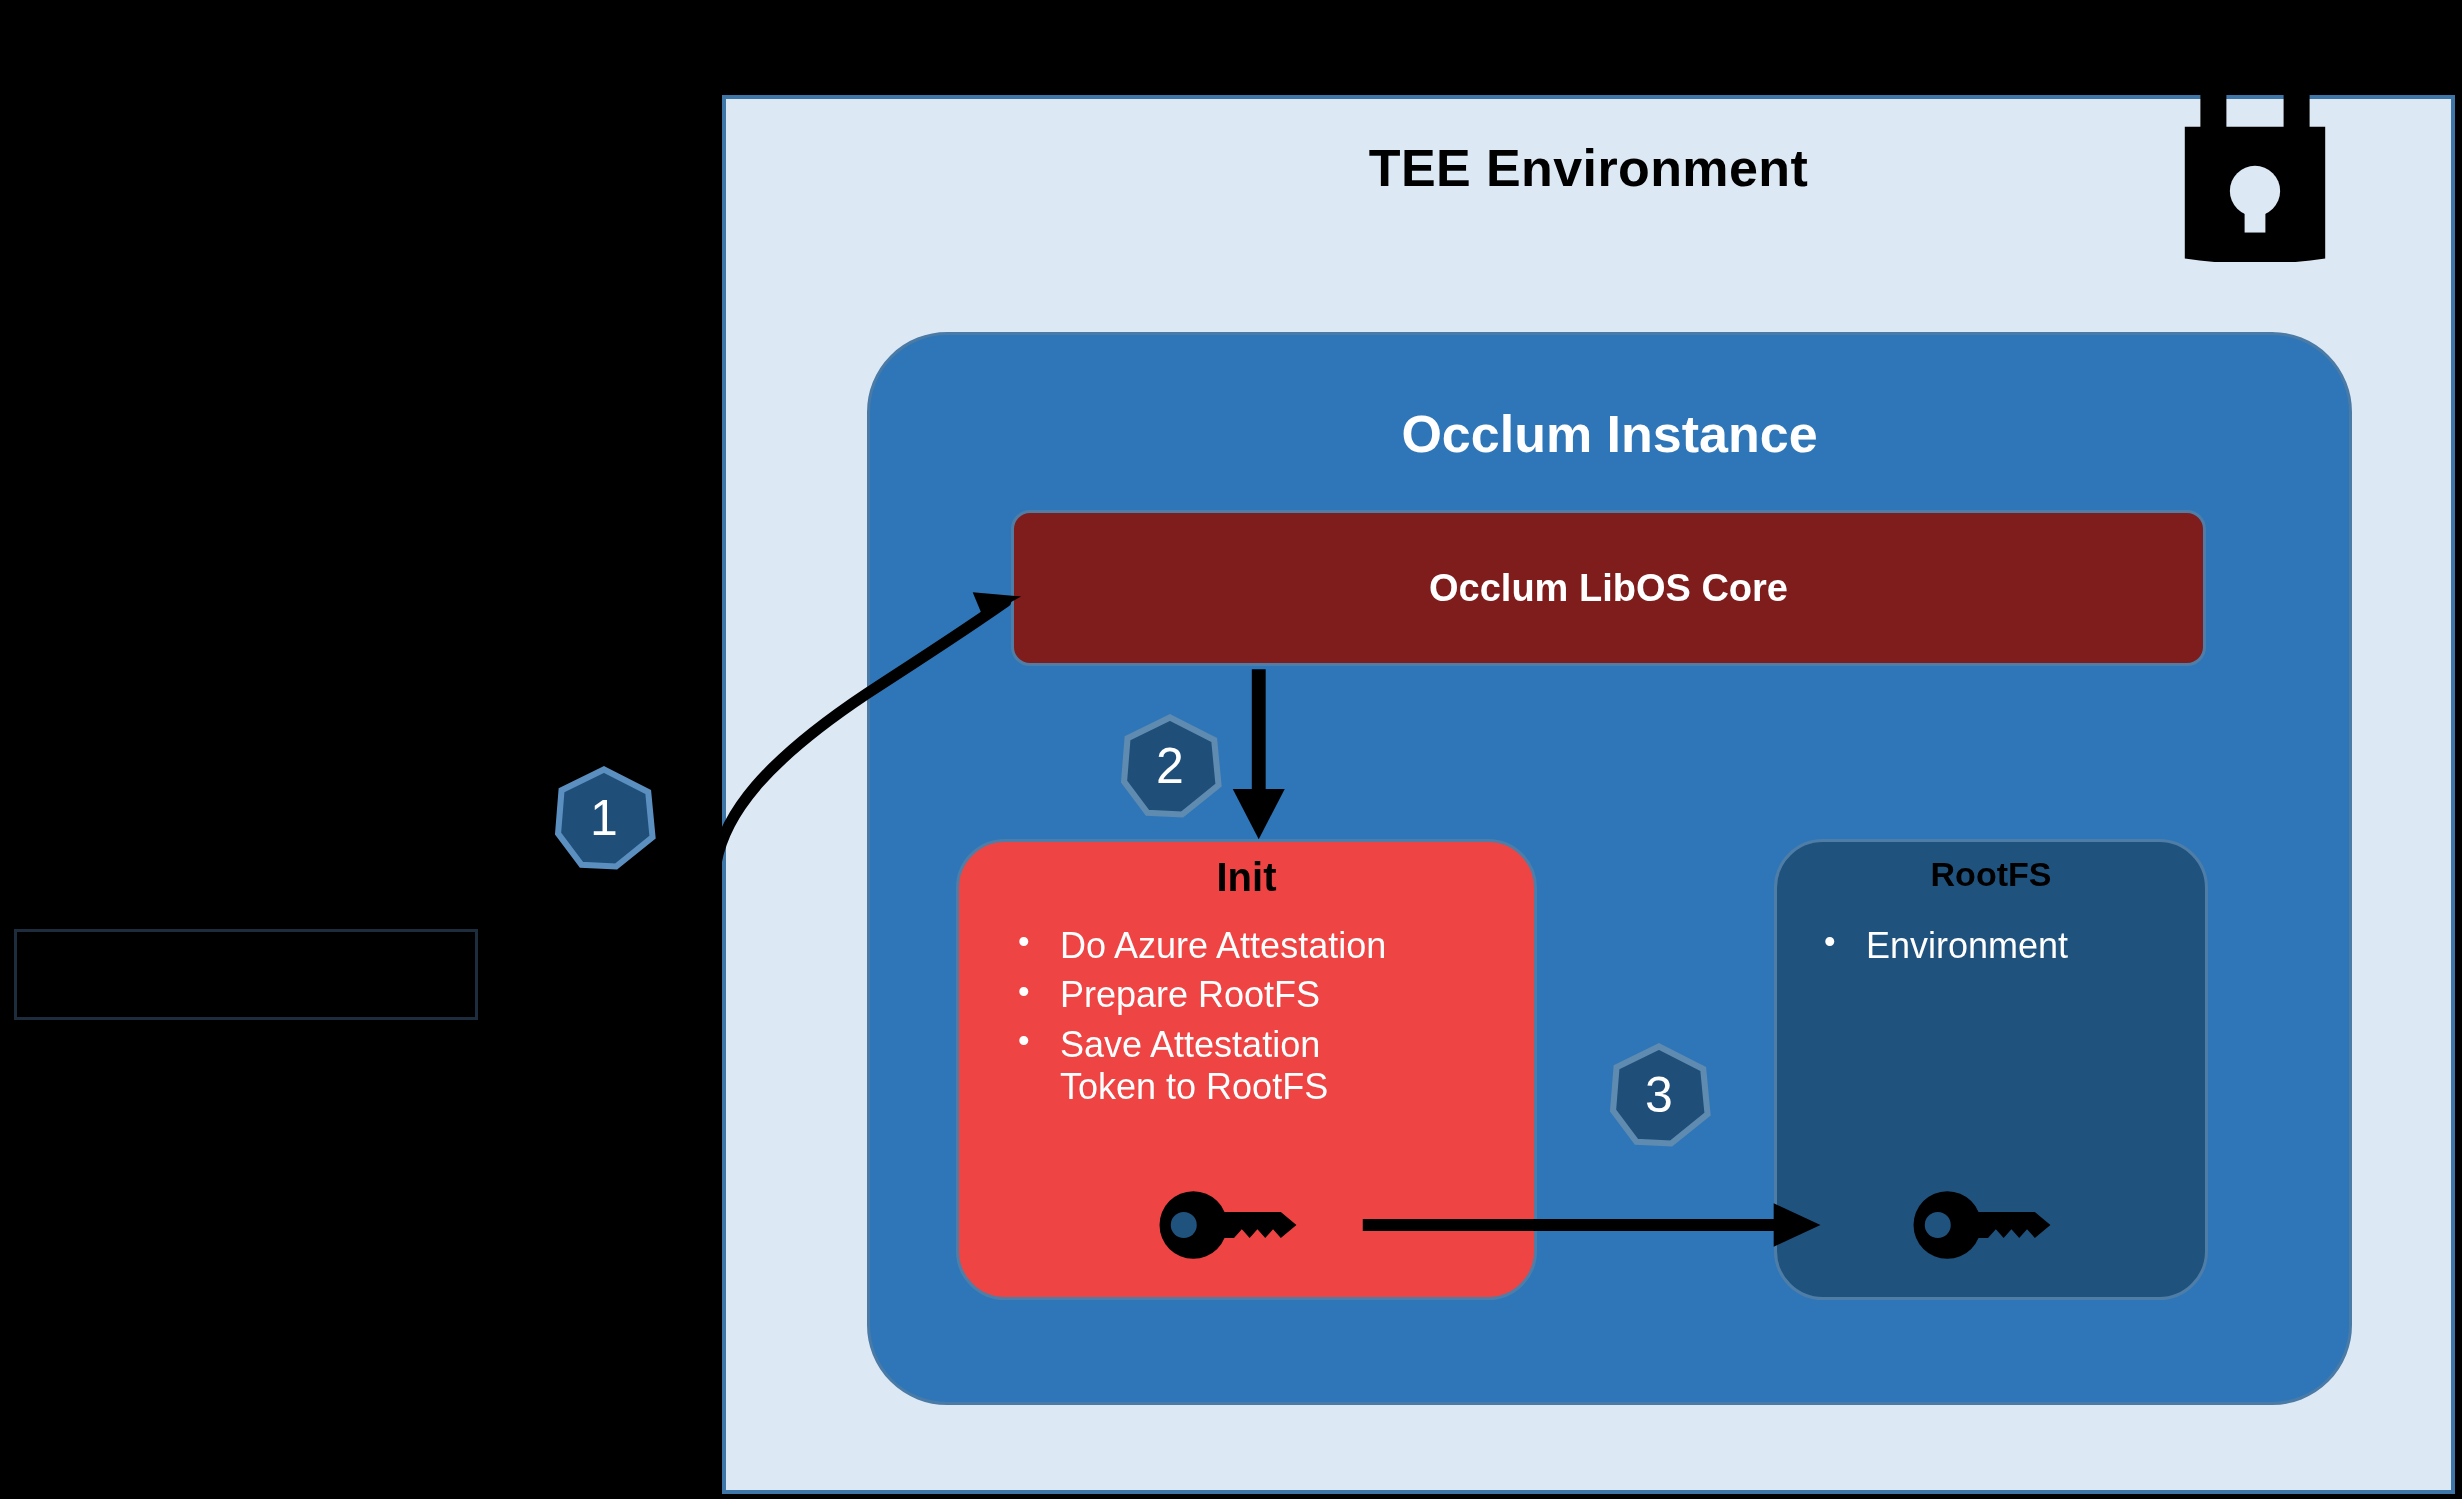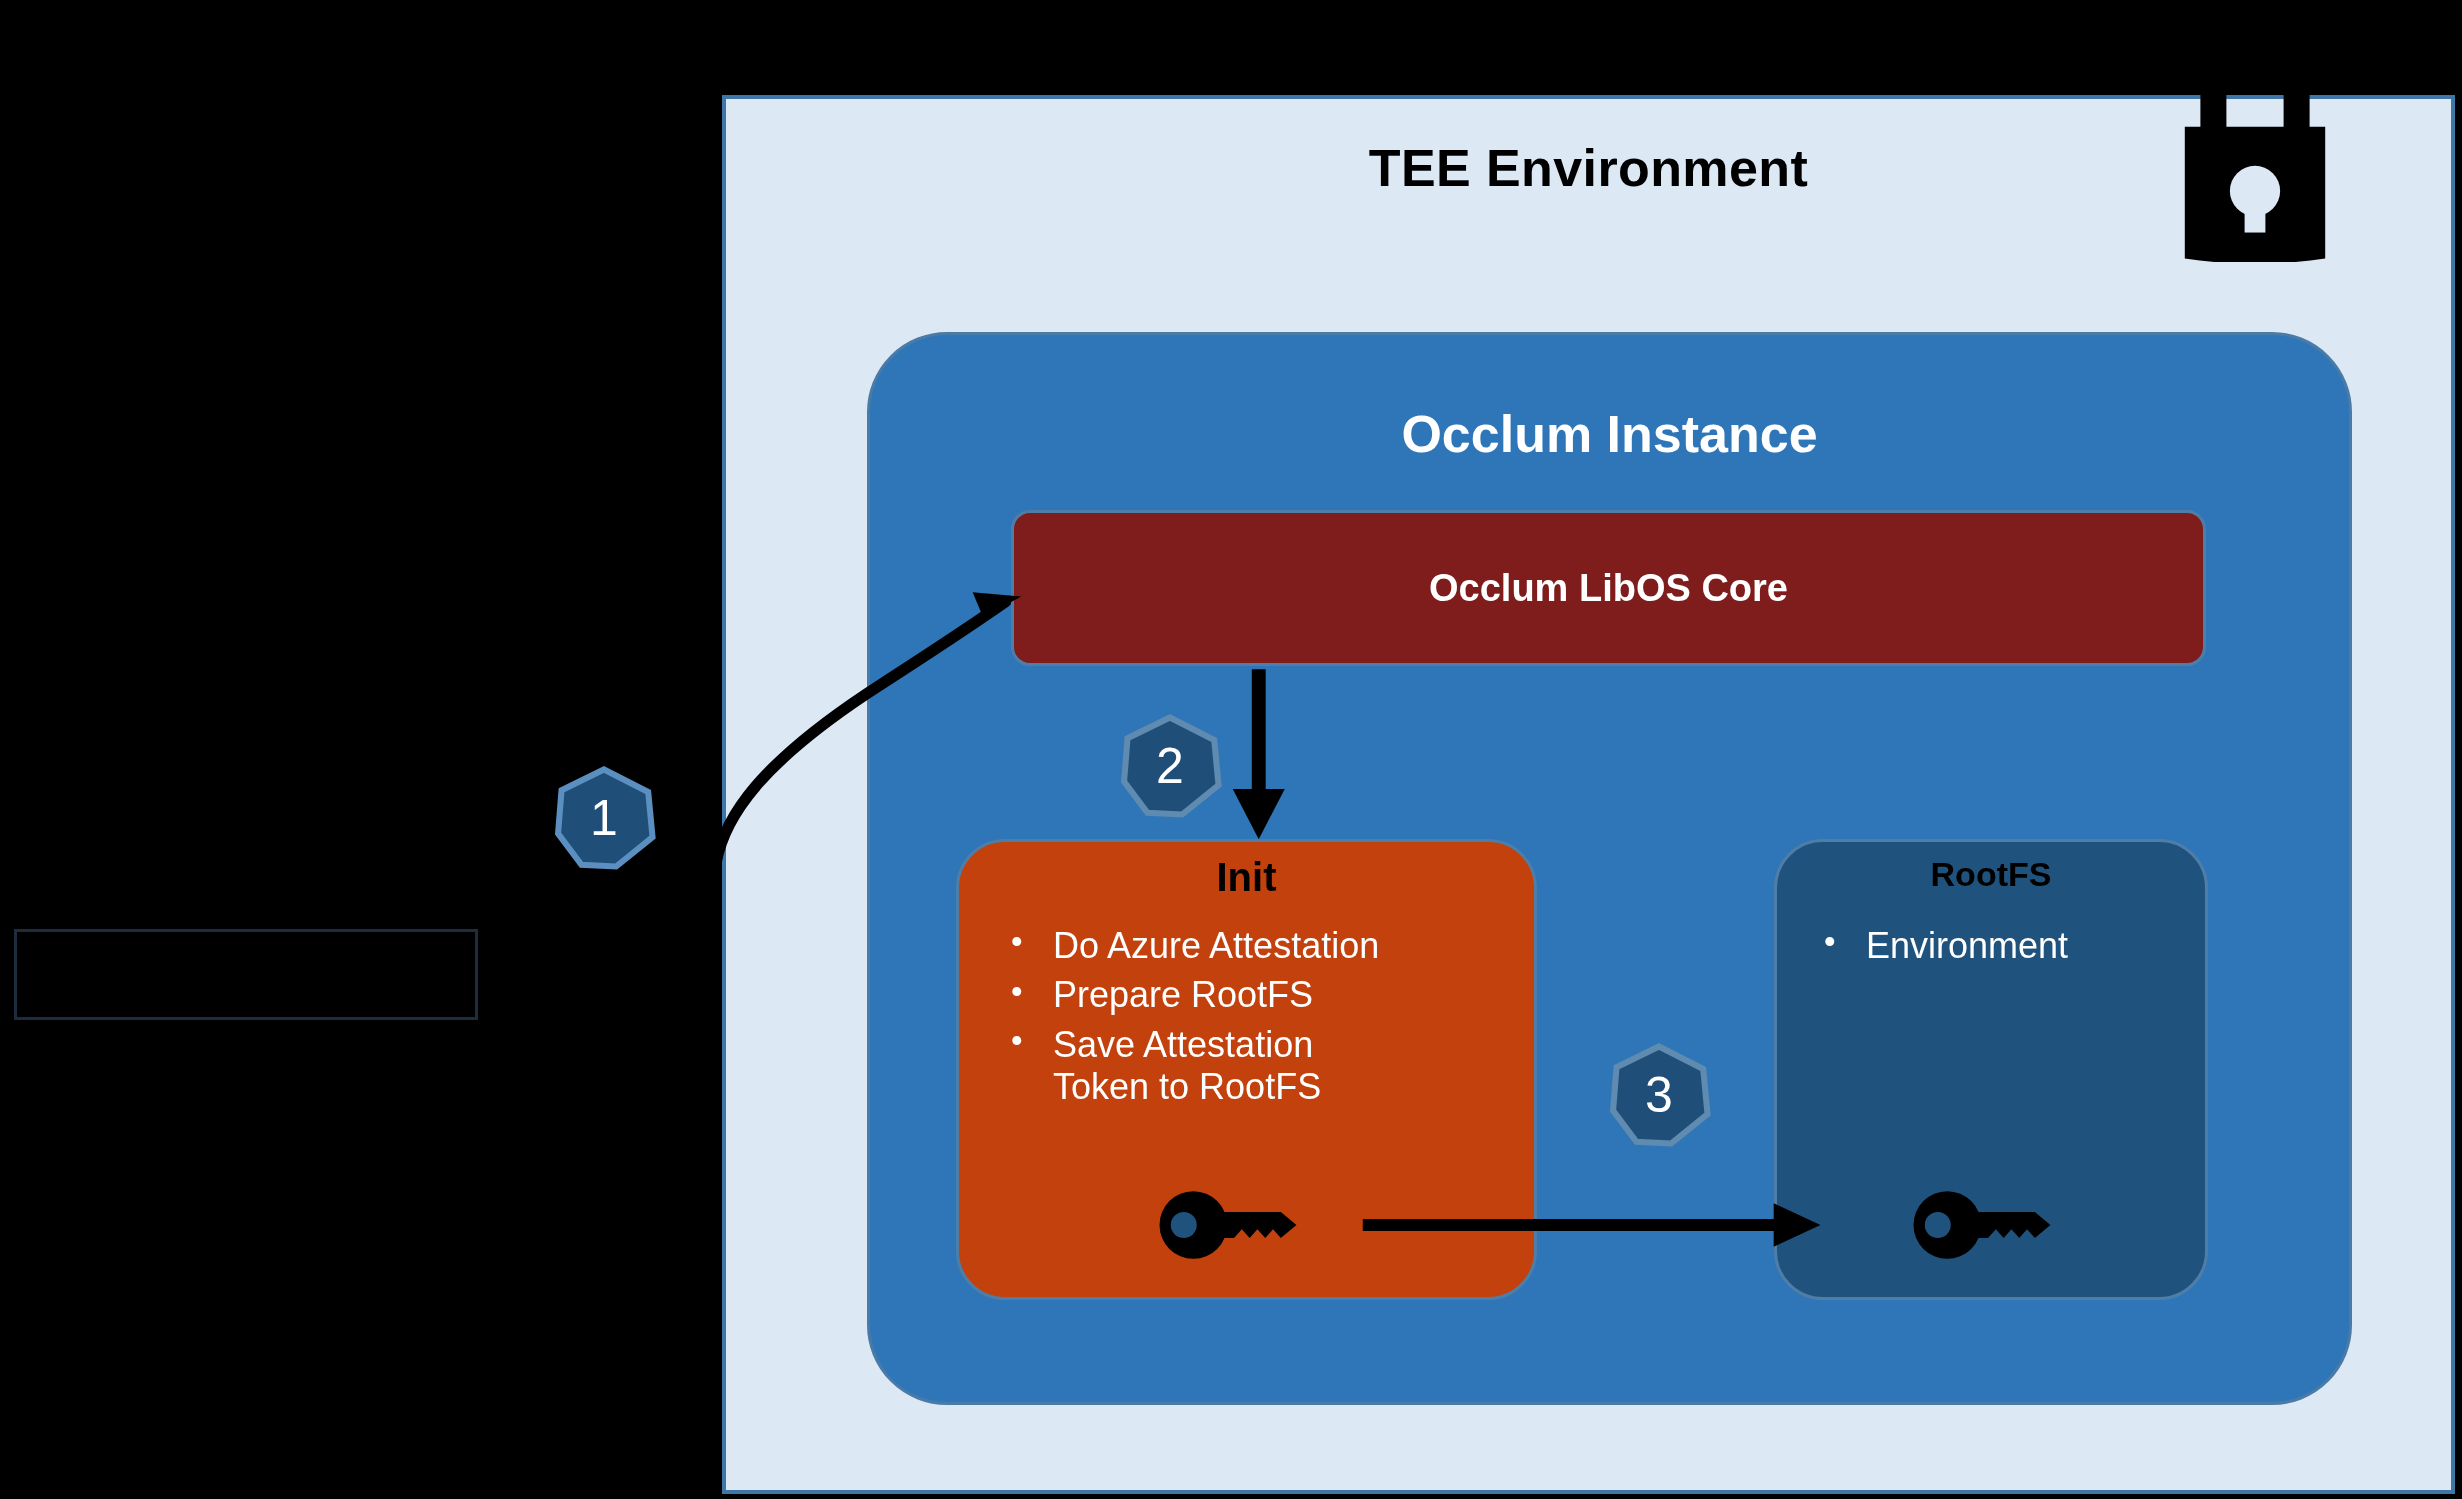--- a/index.html
+++ b/index.html
@@ -115,38 +115,38 @@
     color: #ffffff;
   }
 
   
   .init-box {
     position: absolute;
     left: 956px;
     top: 839px;
     width: 581px;
     height: 461px;
-    background: #c2410c;
+    background: #ef4444;
     border: 3.5px solid #4e7ea8;
     border-radius: 49px;
     box-sizing: border-box;
   }
   .init-title {
     position: absolute;
     left: 0;
     top: 13px;
     width: 100%;
     text-align: center;
     font-size: 40px;
     font-weight: bold;
     color: #000000;
   }
   .init-list {
     position: absolute;
-    left: 40px;
+    left: 47px;
     top: 83px;
     width: 520px;
   }
 
   
   .rootfs-box {
     position: absolute;
     left: 1774px;
     top: 839px;
     width: 434px;

